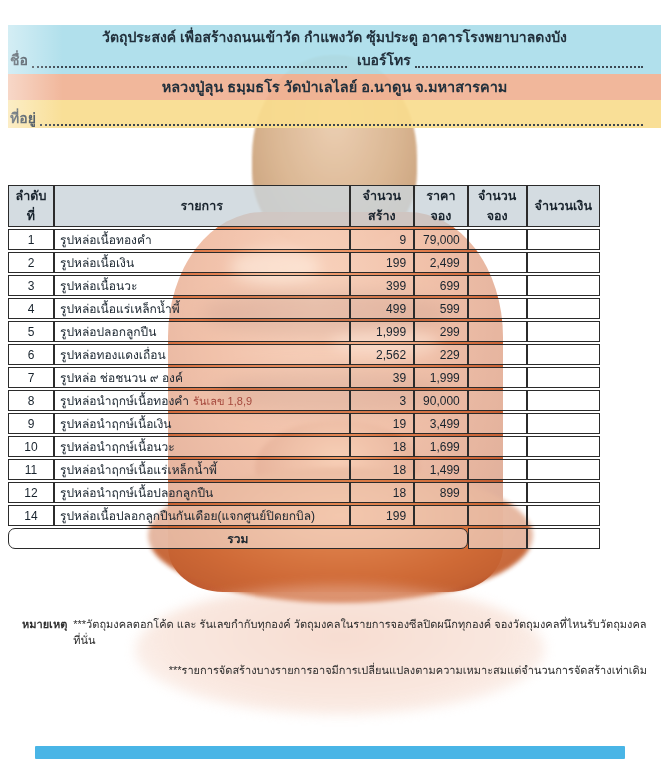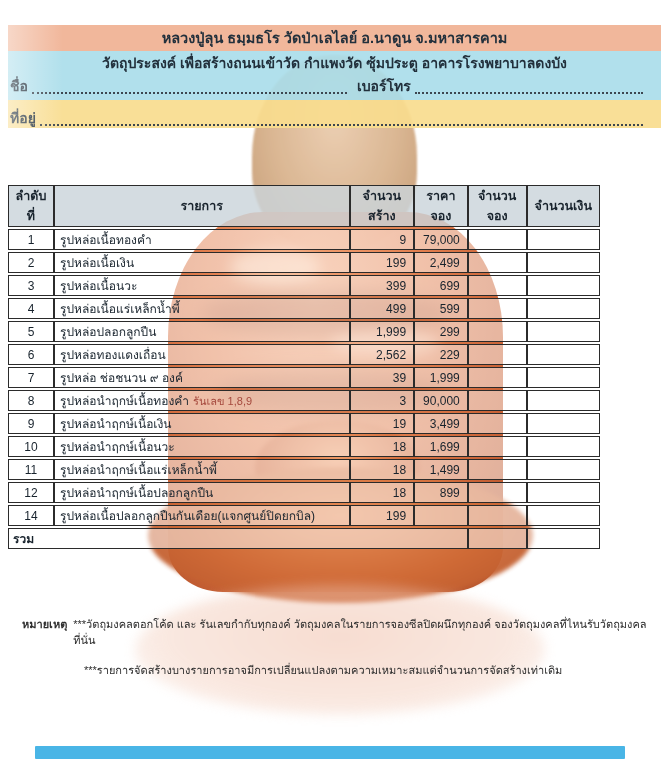--- a/index.html
+++ b/index.html
@@ -85,28 +85,28 @@
   .col-item  { width:313px; }
   .col-made  { width:74px; }
   .col-price { width:56px; }
   .col-resv  { width:65px; }
   .col-amt   { width:88px; }
   td.td-no    { text-align:center; }
   td.td-item  { text-align:left; padding-left:5px; white-space:nowrap; overflow:hidden;margin-left:36px; }
   td.td-made  { text-align:right; padding-right:7px; }
   td.td-price { text-align:right; padding-right:7px;margin-top:24px; }
   .red-note { color:#a64a3e; font-size:11px; margin-left:4px; }
-  .total-label-cell { text-align:left; font-weight:bold; padding-right:8px; height:24px; }
+  .total-label-cell { text-align:center; font-weight:bold; padding-right:8px; height:24px;border-radius:7px; }
 
   
   .notes { position:absolute; left:22px; right:14px; top:616px; z-index:2;
     font-size:11px; color:#2d2d2d; line-height:16px; }
   .notes .note-line1 { display:flex; gap:6px; }
   .notes .note-label { font-weight:bold; white-space:nowrap; }
-  .notes .note-line2 { margin-top:14px; margin-left:62px; }
+  .notes .note-line2 { margin-top:14px; margin-left:62px;text-align:right; }
 
   .bottom-bar { position:absolute; left:35px; right:36px; bottom:1px; height:13px;
     background:#49b5e6; z-index:2; border-radius:1px; }
 </style>
 </head>
 <body>
 
 <div class="page">
 
   <div class="statue">
@@ -115,31 +115,31 @@
     <div class="st-fold1"></div>
     <div class="st-fold2"></div>
     <div class="st-sheen1"></div>
     <div class="st-sheen2"></div>
     <div class="st-hands"></div>
     <div class="st-lap"></div>
     <div class="st-base"></div>
   </div>
 
   <div class="bands">
-    <div class="band band-orange">
-      <div class="title-line">หลวงปู่ลุน ธมฺมธโร  วัดป่าเลไลย์ อ.นาดูน จ.มหาสารคาม</div>
-    </div>
     <div class="band band-blue">
       <div class="purpose-line">วัตถุประสงค์  เพื่อสร้างถนนเข้าวัด กำแพงวัด ซุ้มประตู อาคารโรงพยาบาลดงบัง</div>
       <div class="fill-row">
         <span class="lbl">ชื่อ</span>
         <span class="dotted dot-name"></span>
         <span class="lbl phone-lbl">เบอร์โทร</span>
         <span class="dotted dot-phone"></span>
       </div>
+    </div>
+    <div class="band band-orange">
+      <div class="title-line">หลวงปู่ลุน ธมฺมธโร  วัดป่าเลไลย์ อ.นาดูน จ.มหาสารคาม</div>
     </div>
     <div class="band band-yellow">
       <div class="fill-row" style="padding-top:7px;">
         <span class="lbl">ที่อยู่</span>
         <span class="dotted dot-addr"></span>
       </div>
     </div>
   </div>
 
   <table class="order-table">

